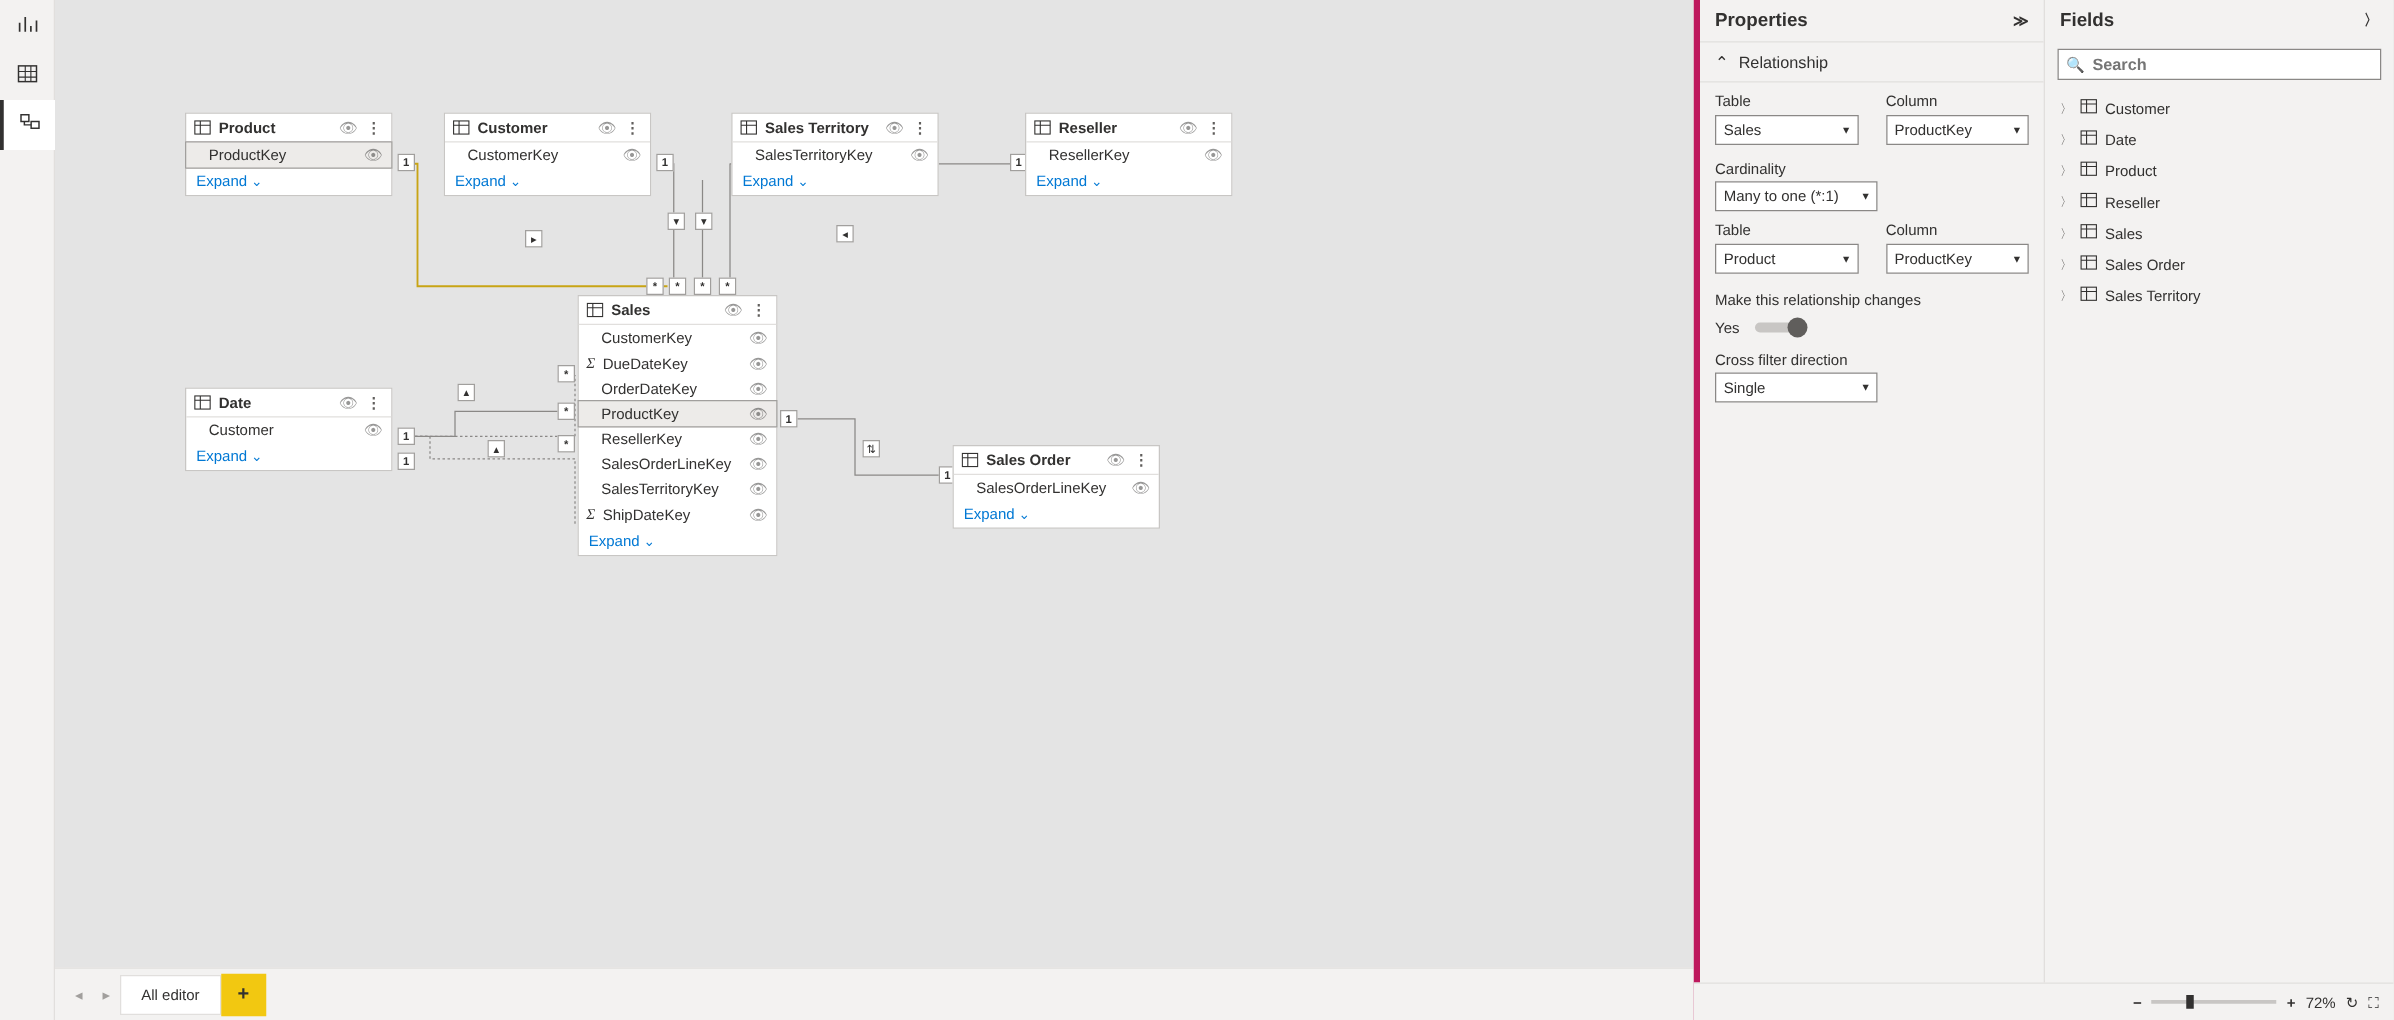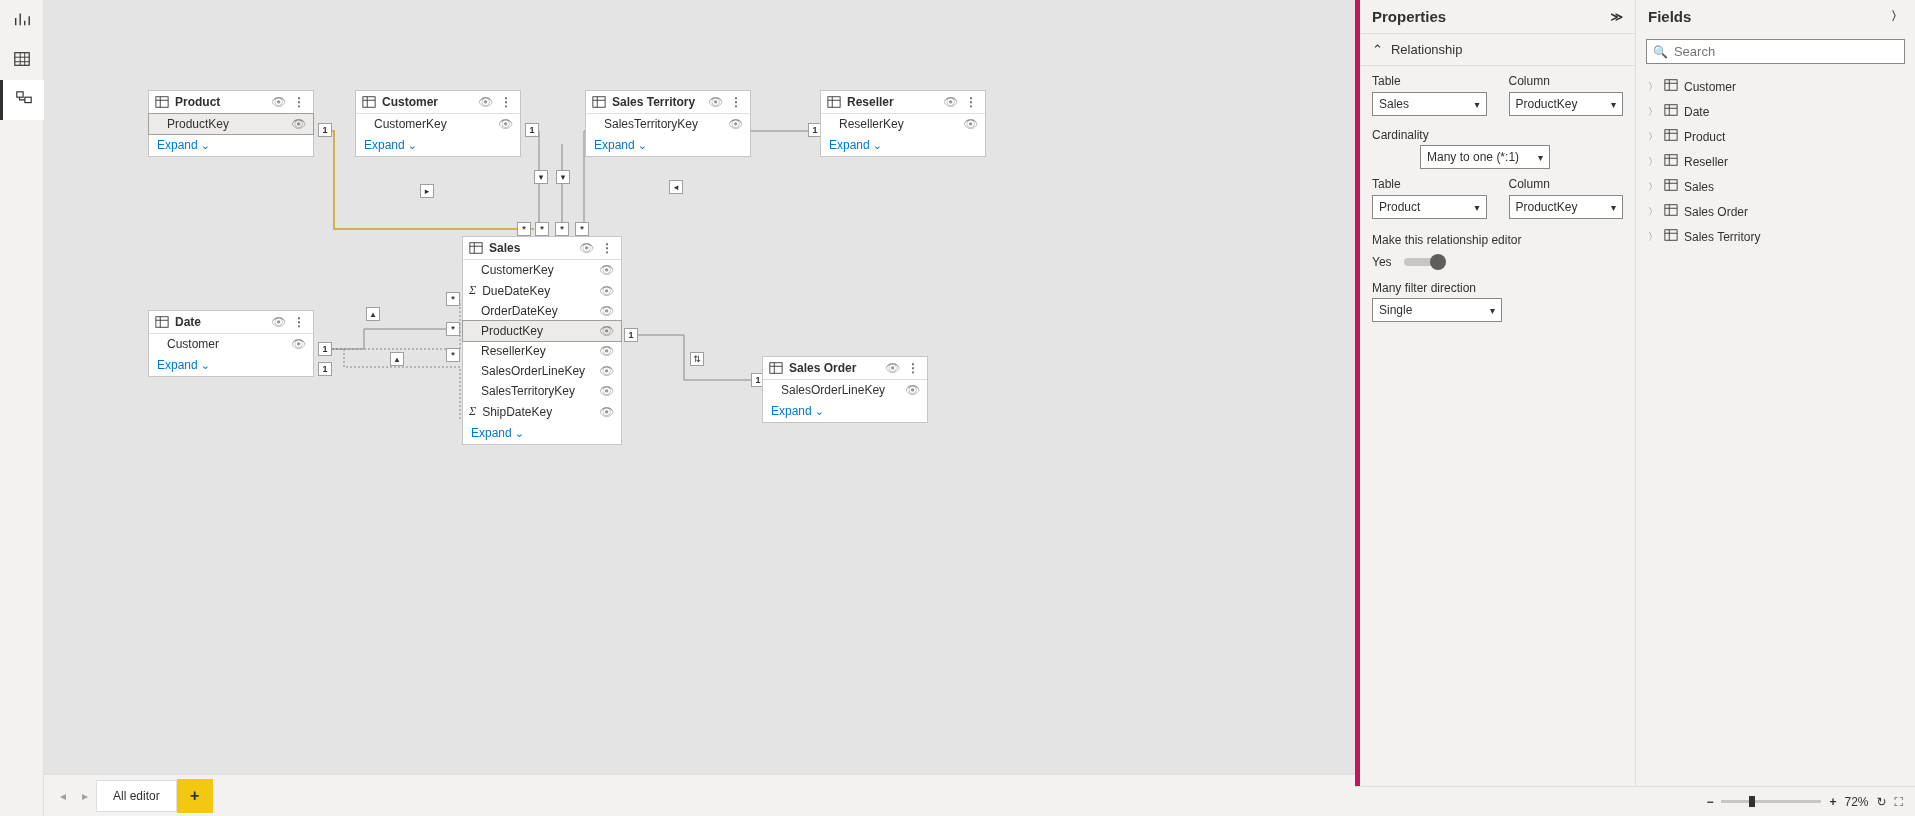--- a/index.html
+++ b/index.html
@@ -51,21 +51,21 @@
   .dropdown .val{flex:1;}
   .dropdown .dd-chev{font-size:10px;}
   .toggle{ position:relative; width:40px; height:8px; background:#c8c6c4; border-radius:4px;}
   .toggle .knob{ position:absolute; right:-2px; top:-4px; width:16px; height:16px; background:#605e5c; border-radius:50%;}
   .link-text{ color:#323130; text-align:right; padding:6px 0; cursor:pointer;}
   .link-text.muted{ color:#a19f9d;}
   
   
   .fields { position:absolute; right:0; top:0; width:280px; height:100%; background:#f3f2f1; border-left:1px solid #e1dfdd; }
   .search-box{ margin:6px 10px; background:#fff; border:1px solid #8a8886; display:flex; align-items:center; padding:4px 6px; gap:6px;}
-  .search-box input{ border:none; outline:none; flex:1; font-size:13px; background:transparent;}
+  .search-box input{ border:none; outline:none; flex:1; font-size:13px; background:transparent;font-weight:bold;}
   .field-list{ padding:4px 10px;}
   .field-item{ display:flex; align-items:center; gap:6px; padding:4px 2px; cursor:pointer;}
   .field-chev{ font-size:10px; color:#605e5c;}
   
   
   .zoombar{ position:absolute; right:0; bottom:0; width:560px; height:30px; background:#f3f2f1; border-top:1px solid #e1dfdd; display:flex; align-items:center; justify-content:flex-end; gap:8px; padding:0 12px; font-size:12px;}
   .zoom-slider{ width:100px; height:3px; background:#c8c6c4; position:relative;}
   .zoom-slider .zk{ position:absolute; left:28px; top:-4px; width:6px; height:11px; background:#323130;}
   .zi{ cursor:pointer; font-weight:bold;}
   
@@ -335,49 +335,49 @@
             <span class="val">Sales</span>
             <span class="dd-chev">▾</span>
           </div>
         <div class="dropdown" style="flex:1;">
             <span class="val">ProductKey</span>
             <span class="dd-chev">▾</span>
           </div>
       </div>
       <div style="height:8px;"></div>
       <div class="prop-label">Cardinality</div>
-      <div class="dropdown" style="width:130px;margin-top:3px;margin-left:48px;">
+      <div class="dropdown" style="width:130px;margin-top:3px;">
           <span class="val">Many to one (*:1)</span>
           <span class="dd-chev">▾</span>
         </div>
       <div style="height:8px;"></div>
       <div class="prop-row">
           <span class="prop-label">Table</span>
           <span class="prop-label">Column</span>
         </div>
       <div class="prop-row">
         <div class="dropdown" style="flex:1;">
             <span class="val">Product</span>
             <span class="dd-chev">▾</span>
           </div>
         <div class="dropdown" style="flex:1;">
             <span class="val">ProductKey</span>
             <span class="dd-chev">▾</span>
           </div>
       </div>
       <div style="height:10px;"></div>
-      <div class="prop-label">Make this relationship editor</div>
+      <div class="prop-label">Make this relationship changes</div>
       <div style="display:flex;align-items:center;gap:12px;margin-top:8px;">
         <span>Yes</span>
         <div class="toggle">
             <div class="knob"></div>
           </div>
       </div>
       <div style="height:12px;"></div>
-      <div class="prop-label">Many filter direction</div>
+      <div class="prop-label">Cross filter direction</div>
       <div class="dropdown" style="width:130px;margin-top:3px;">
           <span class="val">Single</span>
           <span class="dd-chev">▾</span>
         </div>
       <div style="height:24px;"></div>
     </div>
   </div>
 
   <div class="fields">
     <div class="pane-header">

